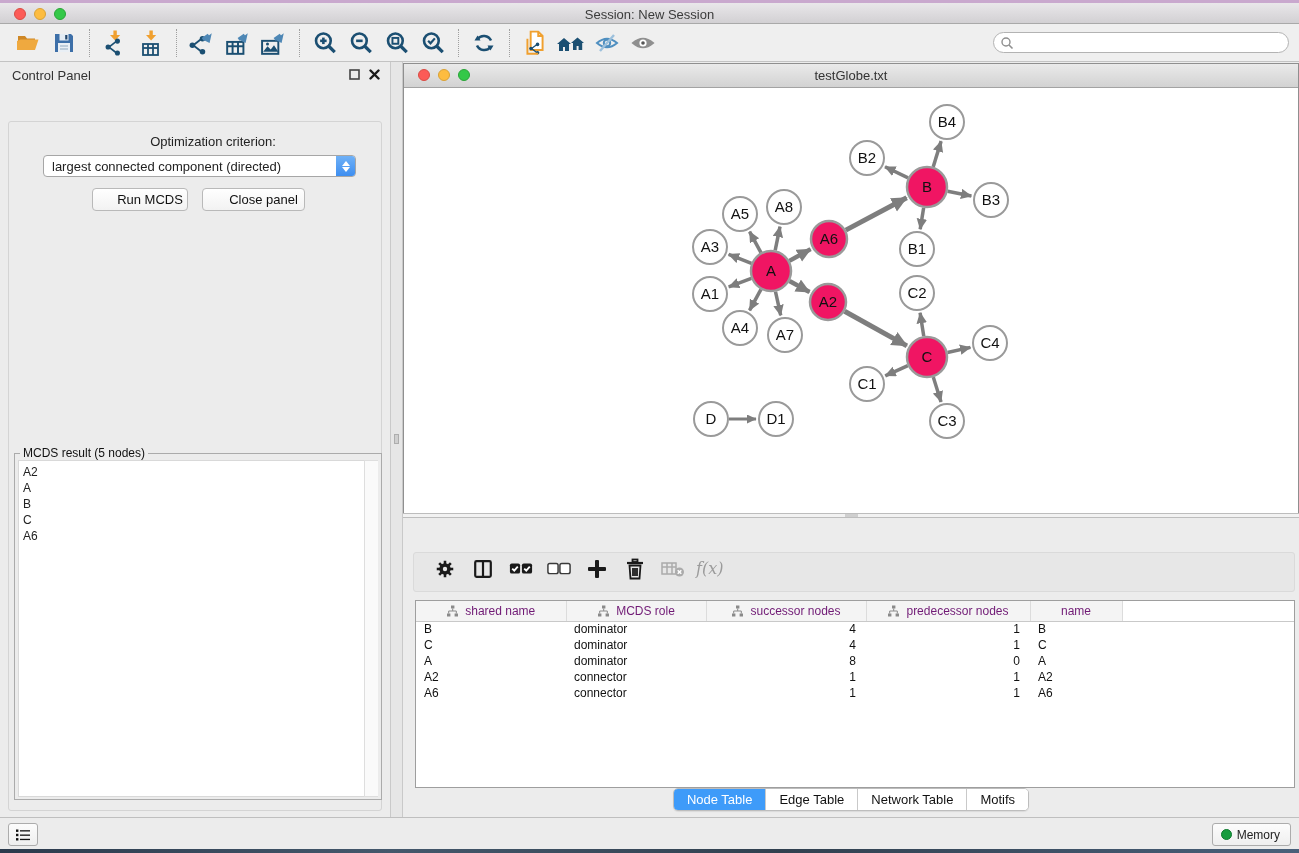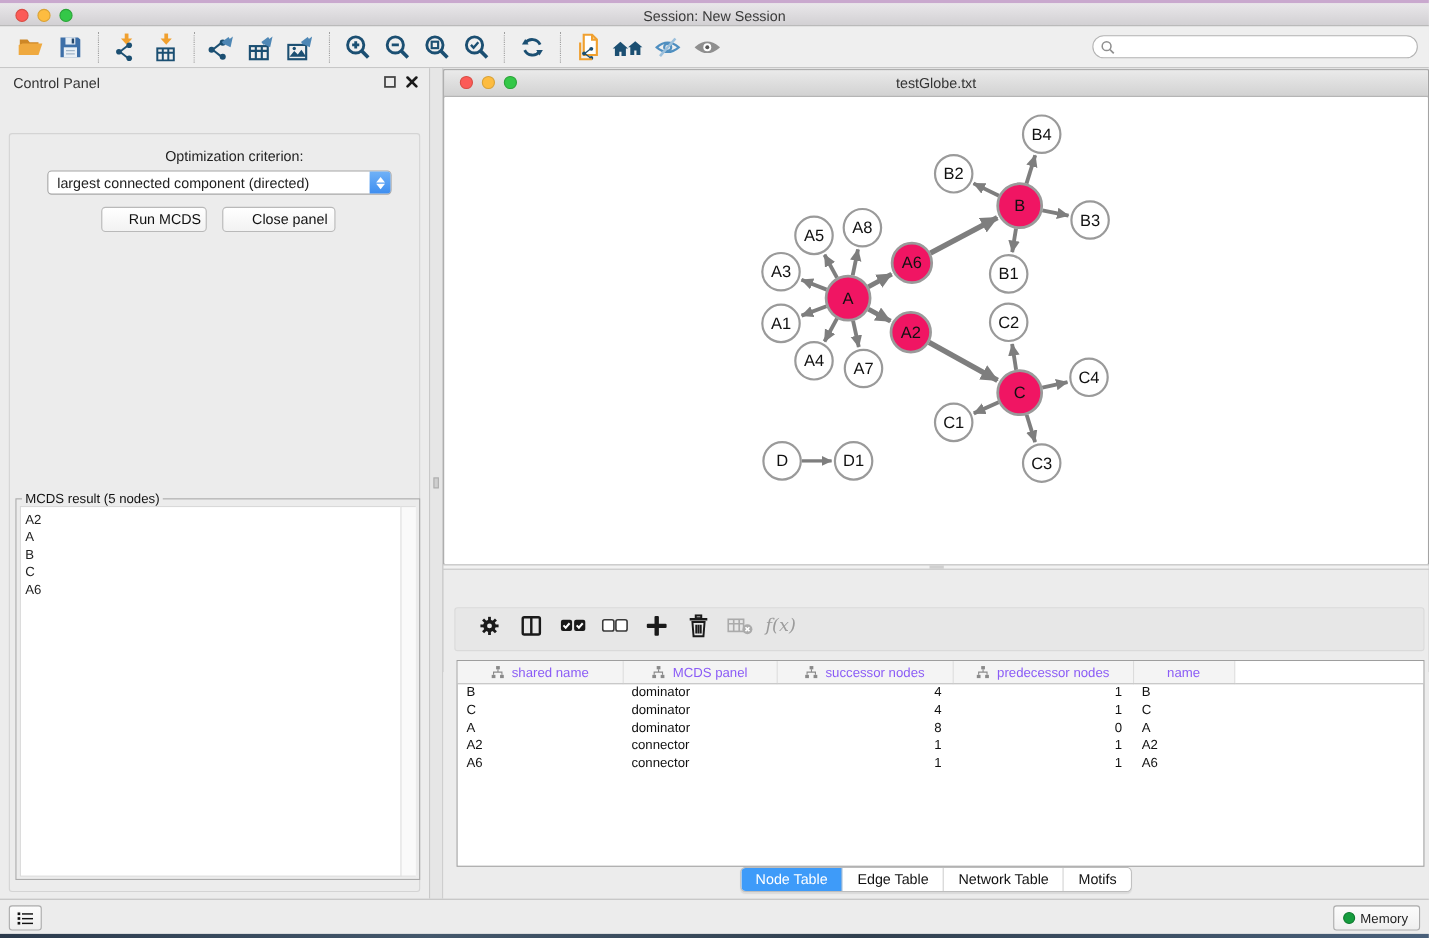--- a/index.html
+++ b/index.html
@@ -62,21 +62,21 @@
   
   #h-splitter { left:403px; top:513px; width:896px; height:5px; background:#F2F2F2; border-top:1px solid #BDBDBD; border-bottom:1px solid #BDBDBD; }
   #h-grip { position:absolute; left:442px; top:0; width:13px; height:3px; background:#CFCFCF; }
 
   
   #table-panel { left:403px; top:518px; width:896px; height:299px; background:#ECECEC; }
   #tp-toolbar { position:absolute; left:10px; top:34px; width:882px; height:40px; background:#E7E7E7; border:1px solid #DADADA; border-radius:3px; display:flex; padding-left:12px; }
   .tp-icon { width:38px; height:32px; display:flex; align-items:center; justify-content:center; }
   #data-table-wrap { position:absolute; left:12px; top:82px; width:880px; height:188px; background:#FFF; border:1px solid #9E9E9E; overflow:hidden; }
   table { border-collapse:collapse; width:100%; font-size:12px; table-layout:fixed; }
-  thead th { height:20px; background:#F4F4F4; border-bottom:1px solid #C9C9C9; border-right:1px solid #DCDCDC; font-weight:normal; color:#8b5cf6; }
+  thead th { height:20px; background:#F4F4F4; border-bottom:1px solid #C9C9C9; border-right:1px solid #DCDCDC; font-weight:normal; color:#701a75; }
   thead th.no-bg { background:#FFF; border-right:none; }
   thead th .hcell { display:flex; align-items:center; justify-content:center; gap:6px; }
   tbody td { height:16px; padding:0 8px; color:#111; white-space:nowrap; }
   td.num { text-align:right; padding-right:10px; }
   #table-tabs-wrap { position:absolute; left:0; top:270px; width:896px; text-align:center; }
 
   
   #status-bar { left:0; top:817px; width:1299px; height:32px; background:#ECECEC; border-top:1px solid #BFBFBF; }
   #list-btn { position:absolute; left:8px; top:5px; width:30px; height:23px; background:linear-gradient(#FCFCFC,#EFEFEF); border:1px solid #ACACAC; border-radius:3px; display:flex; align-items:center; justify-content:center; }
   #memory-btn { position:absolute; right:8px; top:5px; height:23px; padding:0 10px 0 8px; background:linear-gradient(#FCFCFC,#EFEFEF); border:1px solid #ACACAC; border-radius:3px; display:flex; align-items:center; gap:5px; font-size:12px; }
@@ -574,21 +574,21 @@
                 <svg width="13" height="12" viewBox="0 0 13 12">
                   <g fill="#8A8A8A">
                     <rect x="5" y="0.5" width="3.4" height="3"></rect>
                     <rect x="1" y="8.5" width="3.4" height="3"></rect>
                     <rect x="8.6" y="8.5" width="3.4" height="3"></rect>
                   </g>
                   <g fill="none" stroke="#8A8A8A" stroke-width="1">
                     <path d="M6.7,3.5 v2.5 M2.7,8.5 v-2.5 h7.6 v2.5"></path>
                   </g>
                 </svg>
-                <span>MCDS panel</span>
+                <span>MCDS role</span>
               </span>
             </th>
             <th>
               <span class="hcell">
                 <svg width="13" height="12" viewBox="0 0 13 12">
                   <g fill="#8A8A8A">
                     <rect x="5" y="0.5" width="3.4" height="3"></rect>
                     <rect x="1" y="8.5" width="3.4" height="3"></rect>
                     <rect x="8.6" y="8.5" width="3.4" height="3"></rect>
                   </g>

